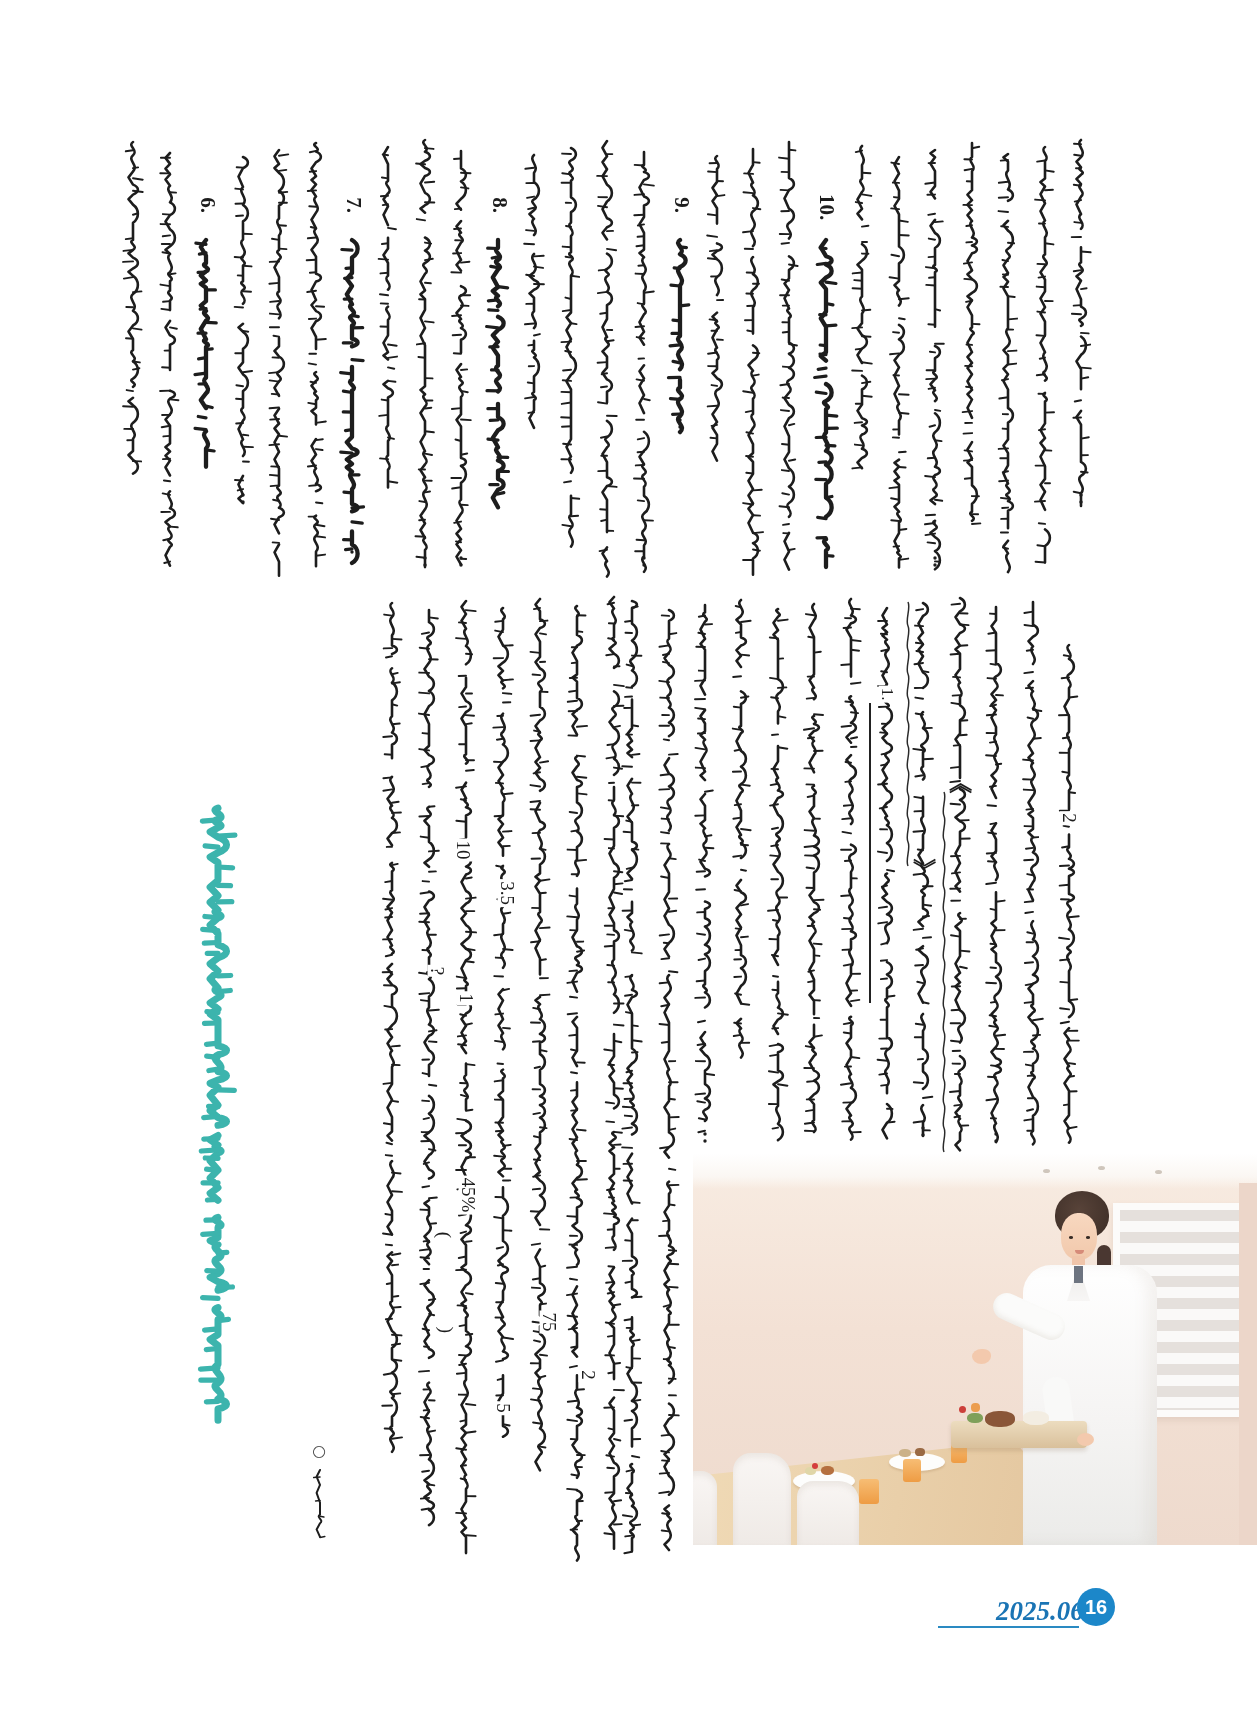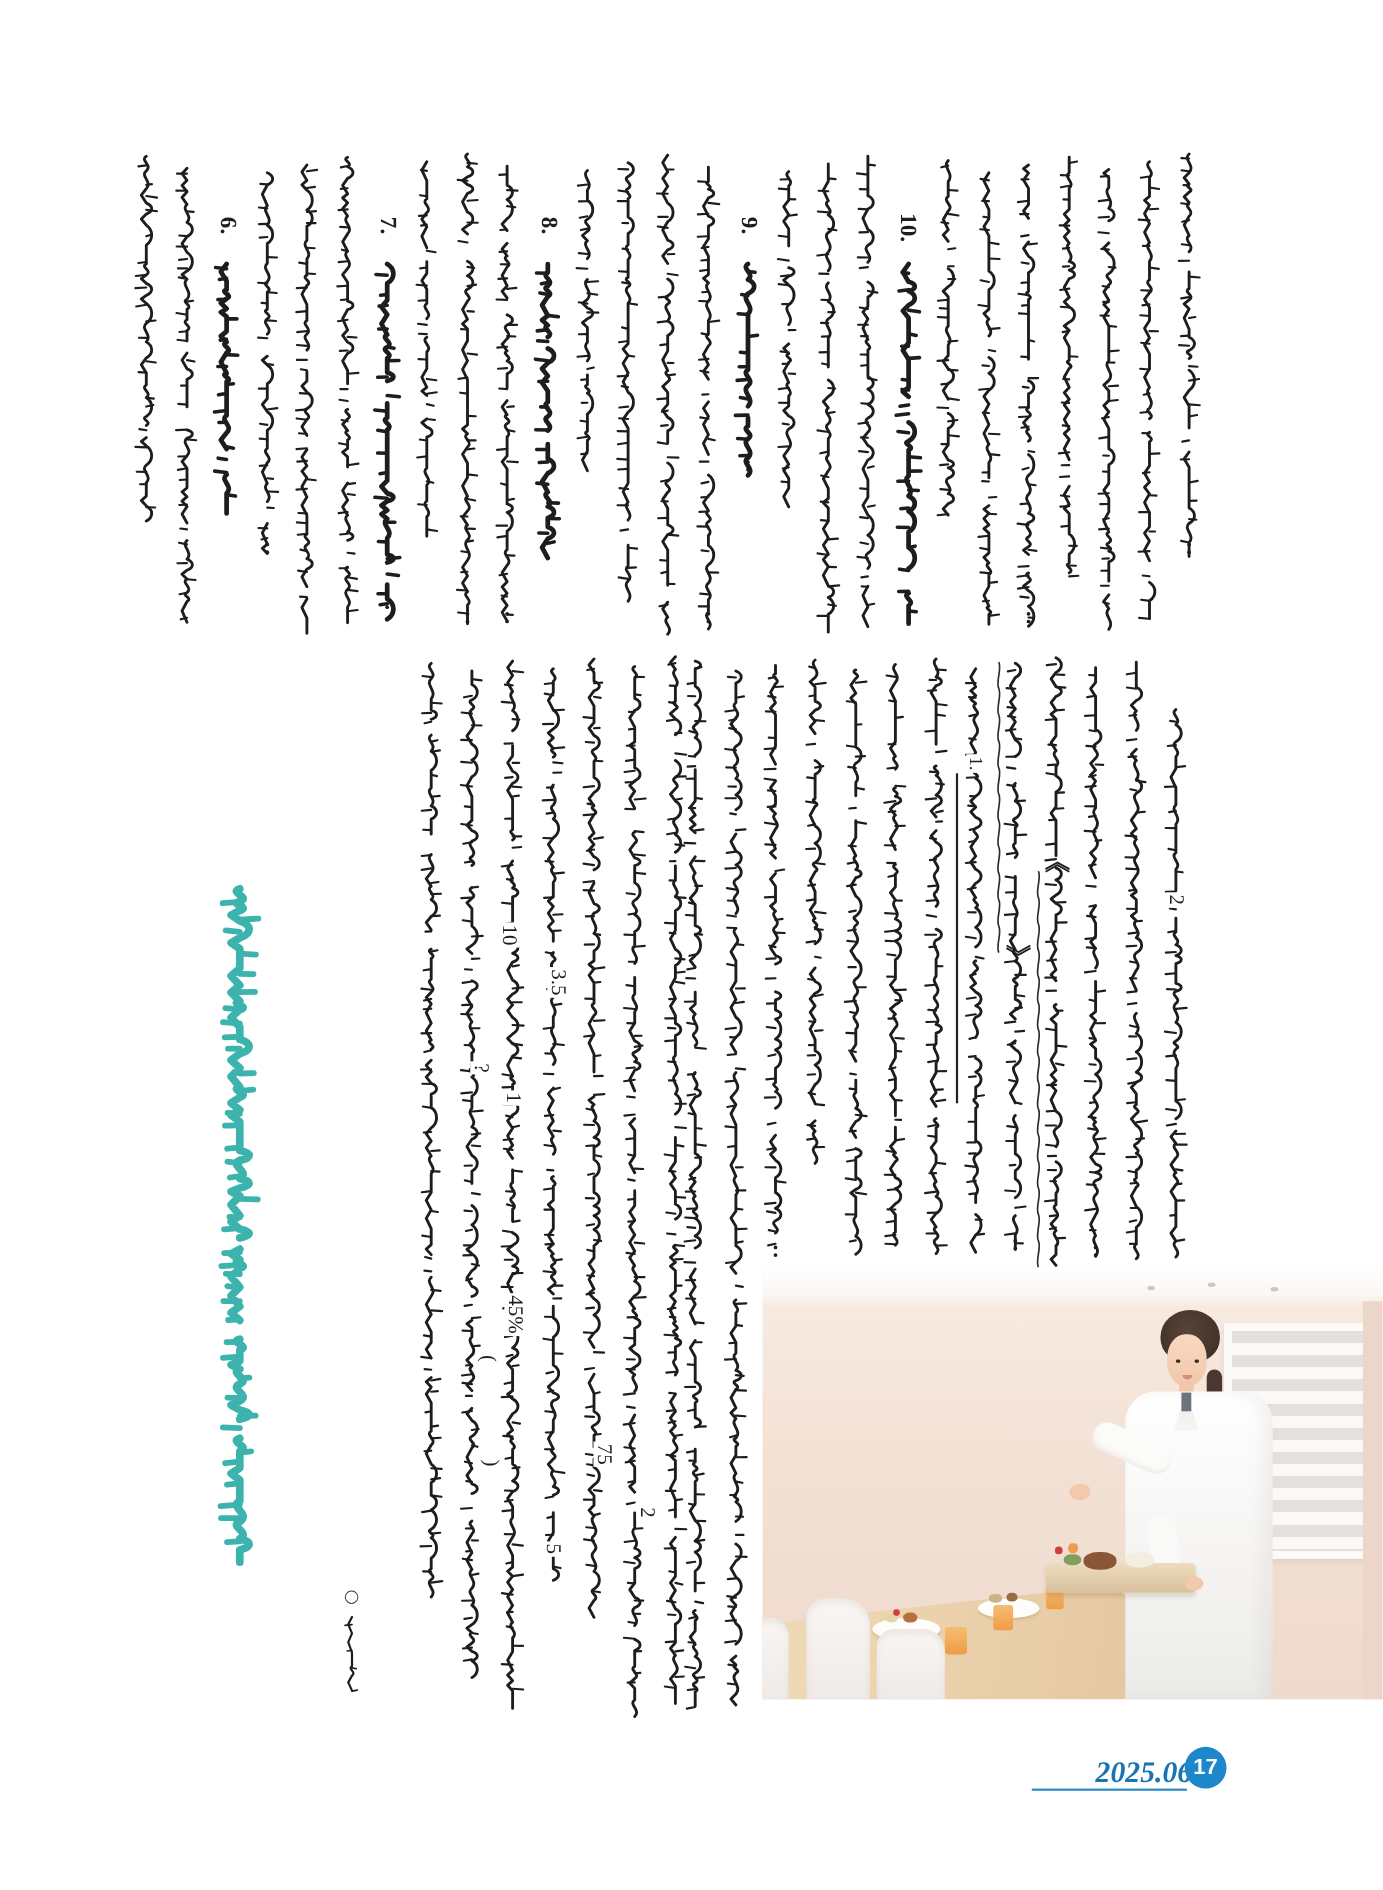--- a/index.html
+++ b/index.html
@@ -108,21 +108,21 @@
       <div class="ph-food" style="left:274px;top:260px;width:16px;height:10px;background:#7fa05a"></div>
       <div class="ph-food" style="left:266px;top:253px;width:7px;height:7px;background:#cc3f3a;border-radius:50%"></div>
       <div class="ph-food" style="left:278px;top:250px;width:9px;height:9px;background:#ec9d4e"></div>
       <div class="ph-hand2"></div>
     </div>
   </div>
 
   <div id="footer-line"></div>
   <div id="footer-issue">2025.06</div>
   <div id="page-circle">
-    <span>17</span>
+    <span>16</span>
   </div>
 <svg width="40" height="365" style="position: absolute; left: 1061px; top: 140px; overflow: visible;">
       <path d="M20,0 c-6.0,5.1 6.0,10.2 0,17.1 l-4.5,4.5 l4.5,5.6 c-6.0,2.2 6.0,4.5 0,7.5 l-4.5,4.2 l4.5,5.1 c-6.0,3.8 6.0,7.5 0,12.6 l-4.5,7.9 l4.5,9.6 c-6.0,4.5 6.0,8.9 0,14.8 M20,107.2 l0,15.2 c-6.0,3.1 6.0,6.2 0,10.3 l-4.5,3.6 l4.5,4.4 l-4.5,8.4 l4.5,10.2 l0,7.3 c6.5,3.0 6.5,9.0 0,12.0 c-6.0,2.2 6.0,4.4 0,7.3 M20,196.5 c6.5,4.6 6.5,13.8 0,18.4 l-4.5,6.4 l4.5,7.8 l0,9.1 l0,11.0 M20,270.9 l-4.5,6.2 l4.5,7.6 l0,18.6 l0,18.6 c6.5,3.5 6.5,10.4 0,13.9 c-6.0,5.2 6.0,10.5 0,17.5 l0,12.7" stroke="#1d1d1d" stroke-width="2.6" fill="none" stroke-linecap="round" stroke-linejoin="round"></path>
       <path d="M20,4.1 l-7.0,-0.3 M20,15.8 l-6.8,-1.0 M20,28.4 l-5.0,-0.1 M20,45.7 l-7.2,-0.9 M20,60.1 l-6.2,1.5 M20,82.9 l-6.6,-0.8 M20,97.0 l-9.3,0.1 M20,111.5 l9.6,0.8 M20,130.1 l-7.2,1.1 M20,149.1 l5.6,-0.9 M20,165.1 l-7.3,0.5 M20,174.3 l-9.1,-0.5 M20,192.9 l7.6,0.5 M20,206.0 l9.1,-1.4 M20,227.6 l9.7,0.8 M20,238.6 l7.2,-1.3 M20,260.3 l-6.2,1.2 M20,277.5 l-7.6,0.2 M20,298.6 l7.8,-1.4 M20,315.3 l6.8,-0.2 M20,331.8 l6.6,0.7 M20,353.2 l-7.3,-1.5 " stroke="#1d1d1d" stroke-width="1.95" fill="none" stroke-linecap="round"></path>
       <circle cx="20" cy="362" r="1.7" fill="#1d1d1d"></circle>
       <circle cx="20" cy="355" r="1.7" fill="#1d1d1d"></circle>
     </svg>
     <svg width="40" height="421" style="position: absolute; left: 1025px; top: 147px; overflow: visible;">
       <path d="M20,0 c-6.0,4.3 6.0,8.6 0,14.3 l0,17.2 l-4.5,3.6 l4.5,4.4 l-4.5,7.6 l4.5,9.3 l-4.5,7.7 l4.5,9.4 c-6.0,5.1 6.0,10.1 0,16.9 l0,17.0 c-6.0,3.5 6.0,7.0 0,11.7 l-4.5,6.1 l4.5,7.4 l0,11.8 l-4.5,7.1 l4.5,8.7 l-4.5,6.5 l4.5,8.0 l0,13.5 l-4.5,7.7 l4.5,9.4 c-6.0,5.7 6.0,11.3 0,18.9 c-6.0,2.8 6.0,5.7 0,9.4 M20,245.9 c-6.0,2.6 6.0,5.2 0,8.6 l0,14.9 l0,7.0 l-4.5,6.7 l4.5,8.1 l-4.5,4.8 l4.5,5.9 l-4.5,7.8 l4.5,9.5 l0,12.7 l-4.5,5.8 l4.5,7.1 l-4.5,8.1 l4.5,9.9 M20,382.4 c6.5,4.2 6.5,12.6 0,16.8 l0,16.2" stroke="#1d1d1d" stroke-width="2.6" fill="none" stroke-linecap="round" stroke-linejoin="round"></path>
       <path d="M20,13.5 l-7.8,1.1 M20,23.4 l8.7,1.4 M20,43.2 l7.9,-0.4 M20,53.4 l-9.8,-0.8 M20,76.6 l-6.0,-0.1 M20,96.2 l8.4,1.2 M20,117.2 l-7.5,-0.3 M20,129.6 l-6.4,1.0 M20,140.3 l-8.3,-0.7 M20,154.0 l7.7,0.1 M20,165.5 l-7.6,-0.9 M20,188.9 l-8.5,-0.7 M20,210.6 l-5.2,1.2 M20,227.3 l-8.2,0.9 M20,246.9 l-6.5,-0.2 M20,265.6 l9.0,-0.4 M20,282.3 l-6.0,0.8 M20,303.2 l6.3,0.4 M20,318.6 l-9.4,-0.0 M20,336.2 l5.0,0.0 M20,354.0 l-10.0,0.6 M20,376.9 l-6.2,-0.7 M20,399.3 l-7.6,-1.1 M20,415.5 l-9.4,-0.8 " stroke="#1d1d1d" stroke-width="1.95" fill="none" stroke-linecap="round"></path>

